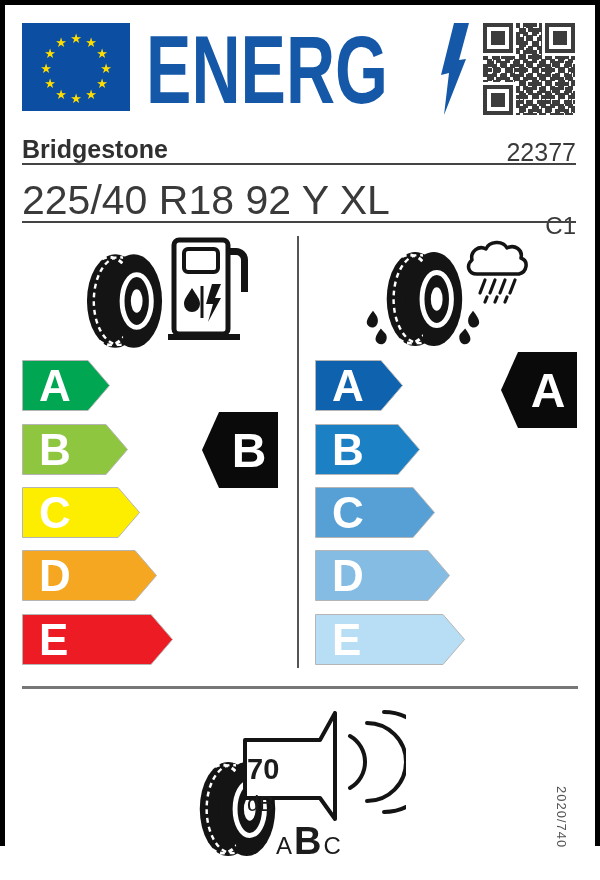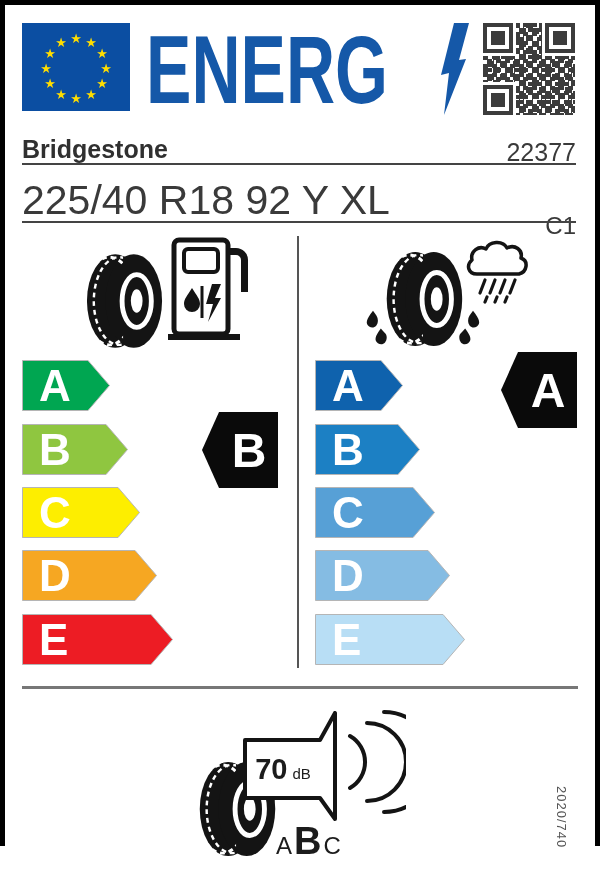--- a/index.html
+++ b/index.html
@@ -17,23 +17,23 @@
   .bar{position:absolute;left:0;}
   .arrow-letter{font-weight:bold;}
   .qr{position:absolute;left:483px;top:23px;width:92px;height:92px;
       background:
         repeating-conic-gradient(#3c3c3c 0% 25%, rgba(0,0,0,0) 25% 50%) 0px 0px / 9px 9px,
         repeating-conic-gradient(#3c3c3c 0% 25%, rgba(0,0,0,0) 25% 50%) 4px 5px / 13px 13px,
         #fff;}
   .qr-finder{position:absolute;width:22px;height:22px;border:4px solid #3c3c3c;background:#fff;outline:3px solid #fff;}
   .qr-finder::after{content:"";position:absolute;inset:4px;background:#3c3c3c;}
   .db-box{position:absolute;left:247px;top:753px;width:72px;display:flex;justify-content:center;
-          align-items:baseline;gap:5px;color:#1c1c1c;}
+          align-items:baseline;gap:5px;color:#1c1c1c;flex-direction:column;}
   .db-val{font-size:29px;font-weight:bold;}
-  .db-unit{font-size:15px;}
+  .db-unit{font-size:22px;}
   .abc{position:absolute;left:276px;top:820px;display:flex;align-items:baseline;gap:2px;color:#1c1c1c;}
   .abc .s{font-size:24px;}
   .abc .b{font-size:38px;font-weight:bold;}
   .reg{position:absolute;left:554px;top:786px;height:76px;writing-mode:vertical-rl;
        font-size:13px;color:#555;letter-spacing:1px;}
 </style>
 </head>
 <body>
 
 <div id="label">

